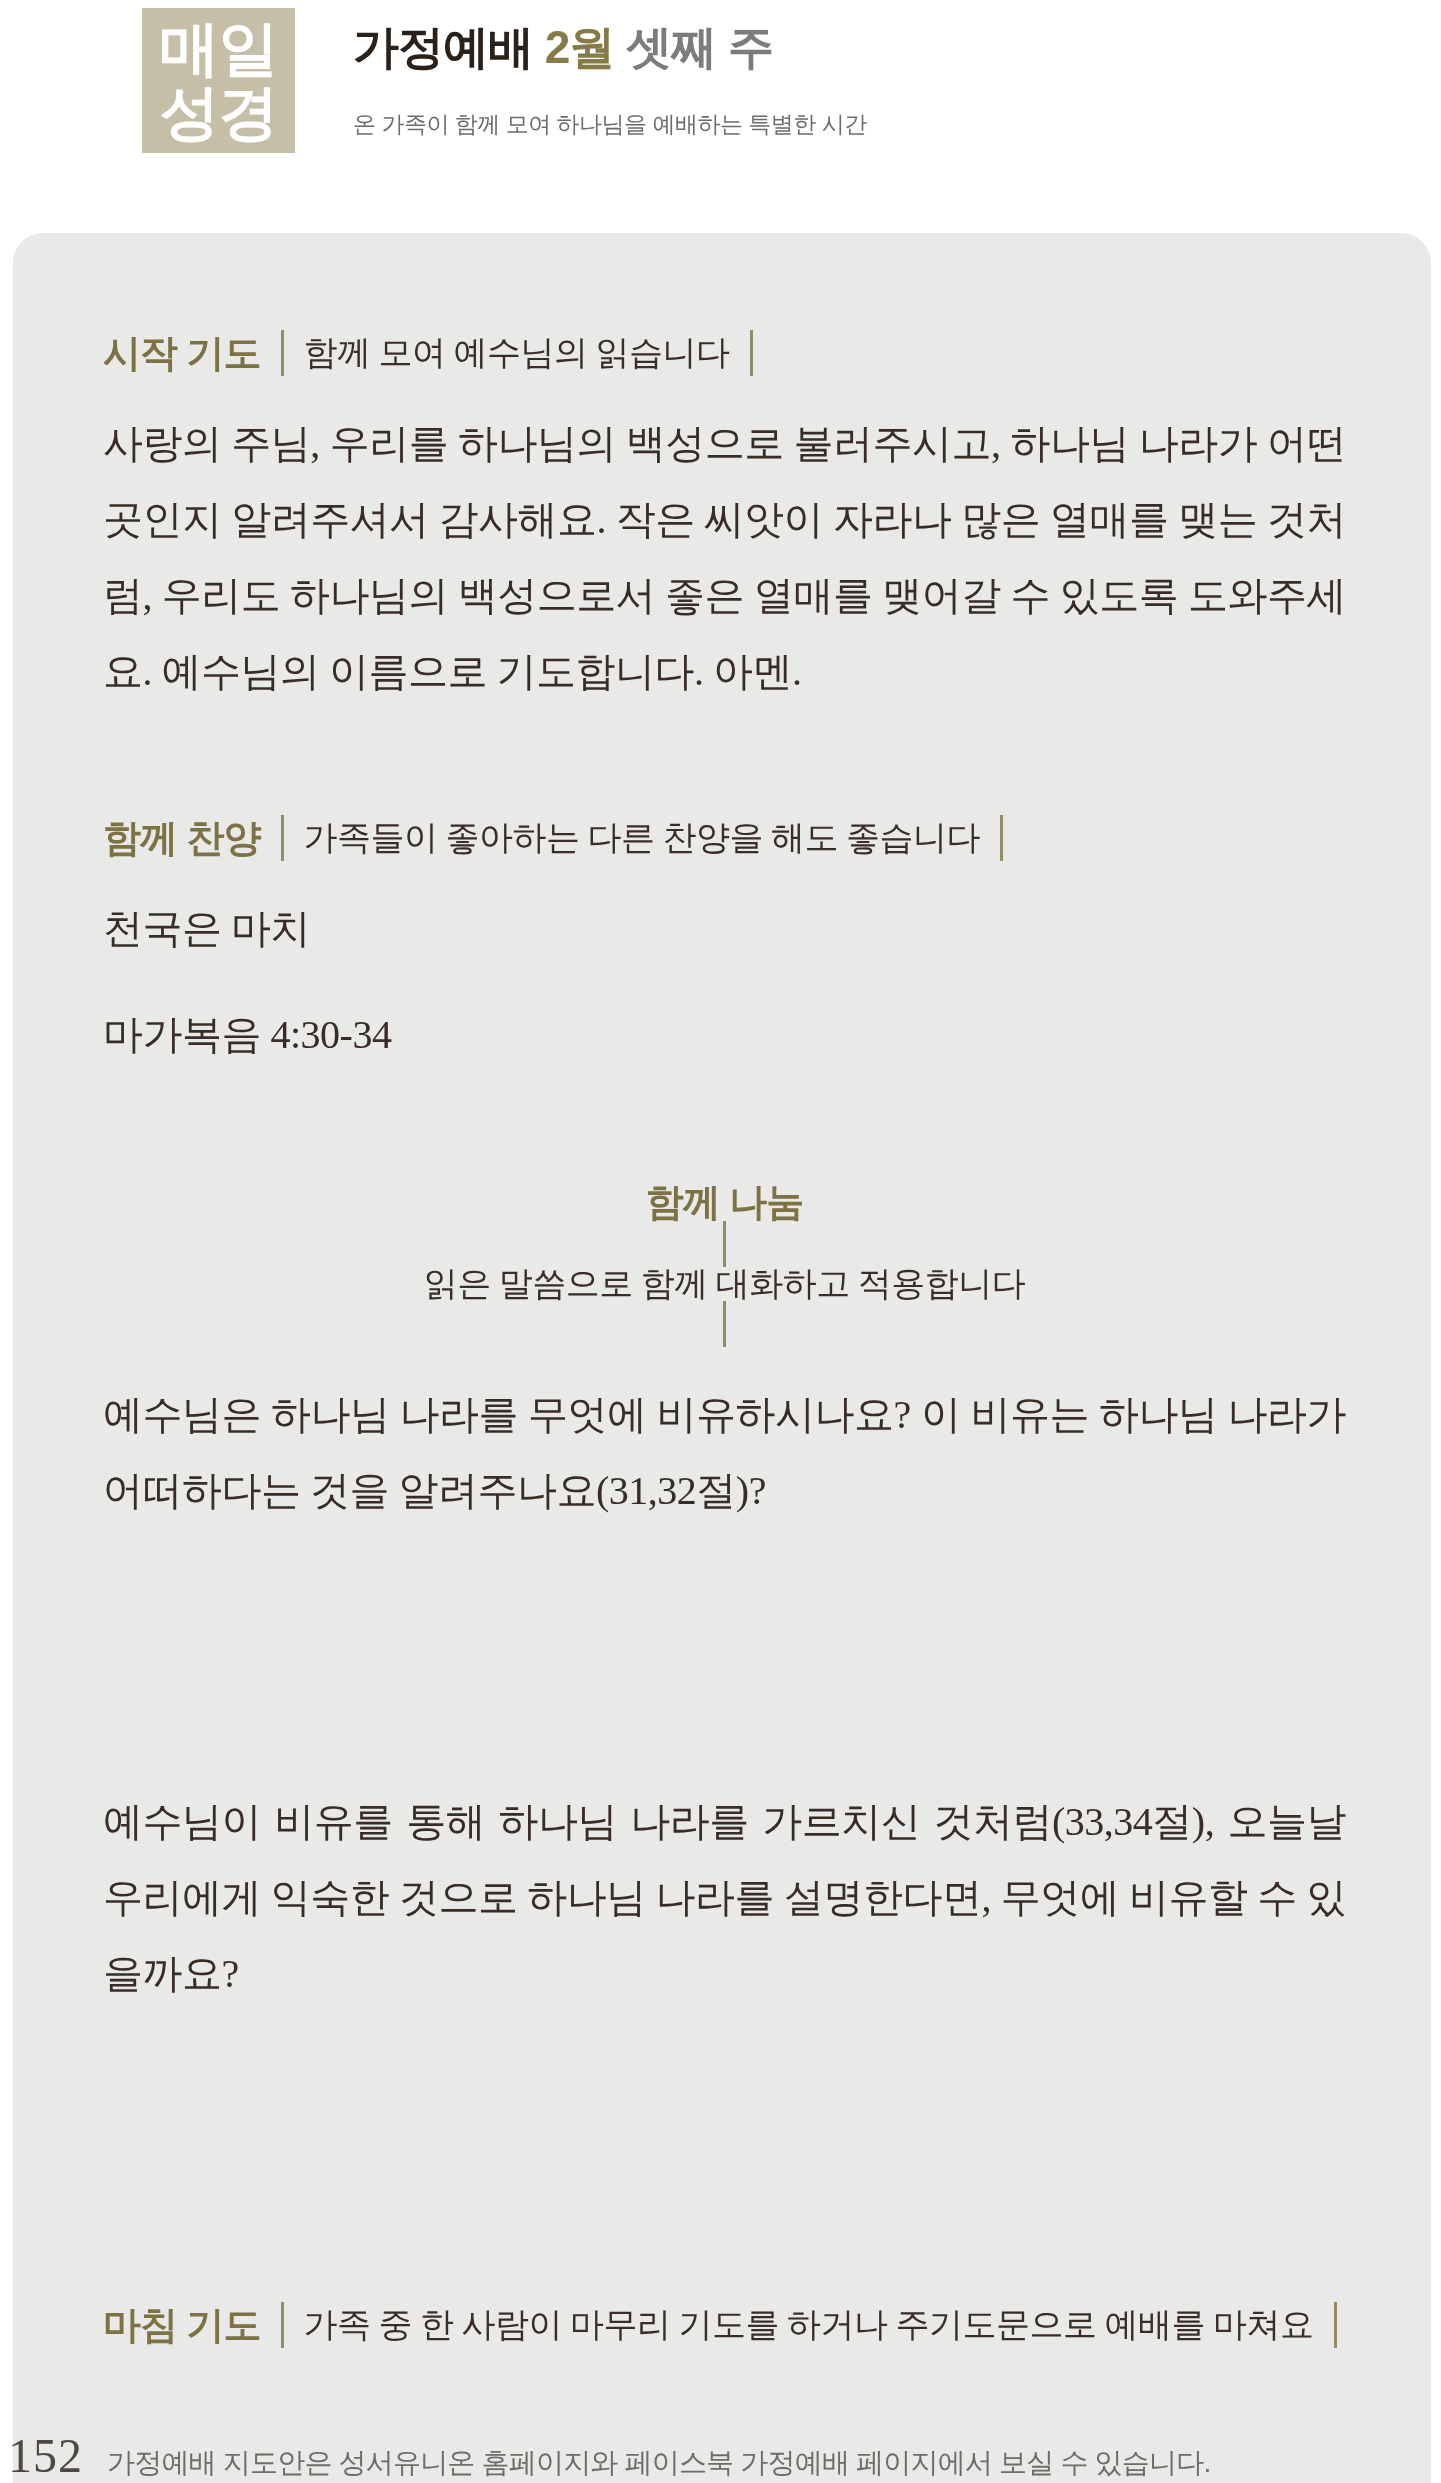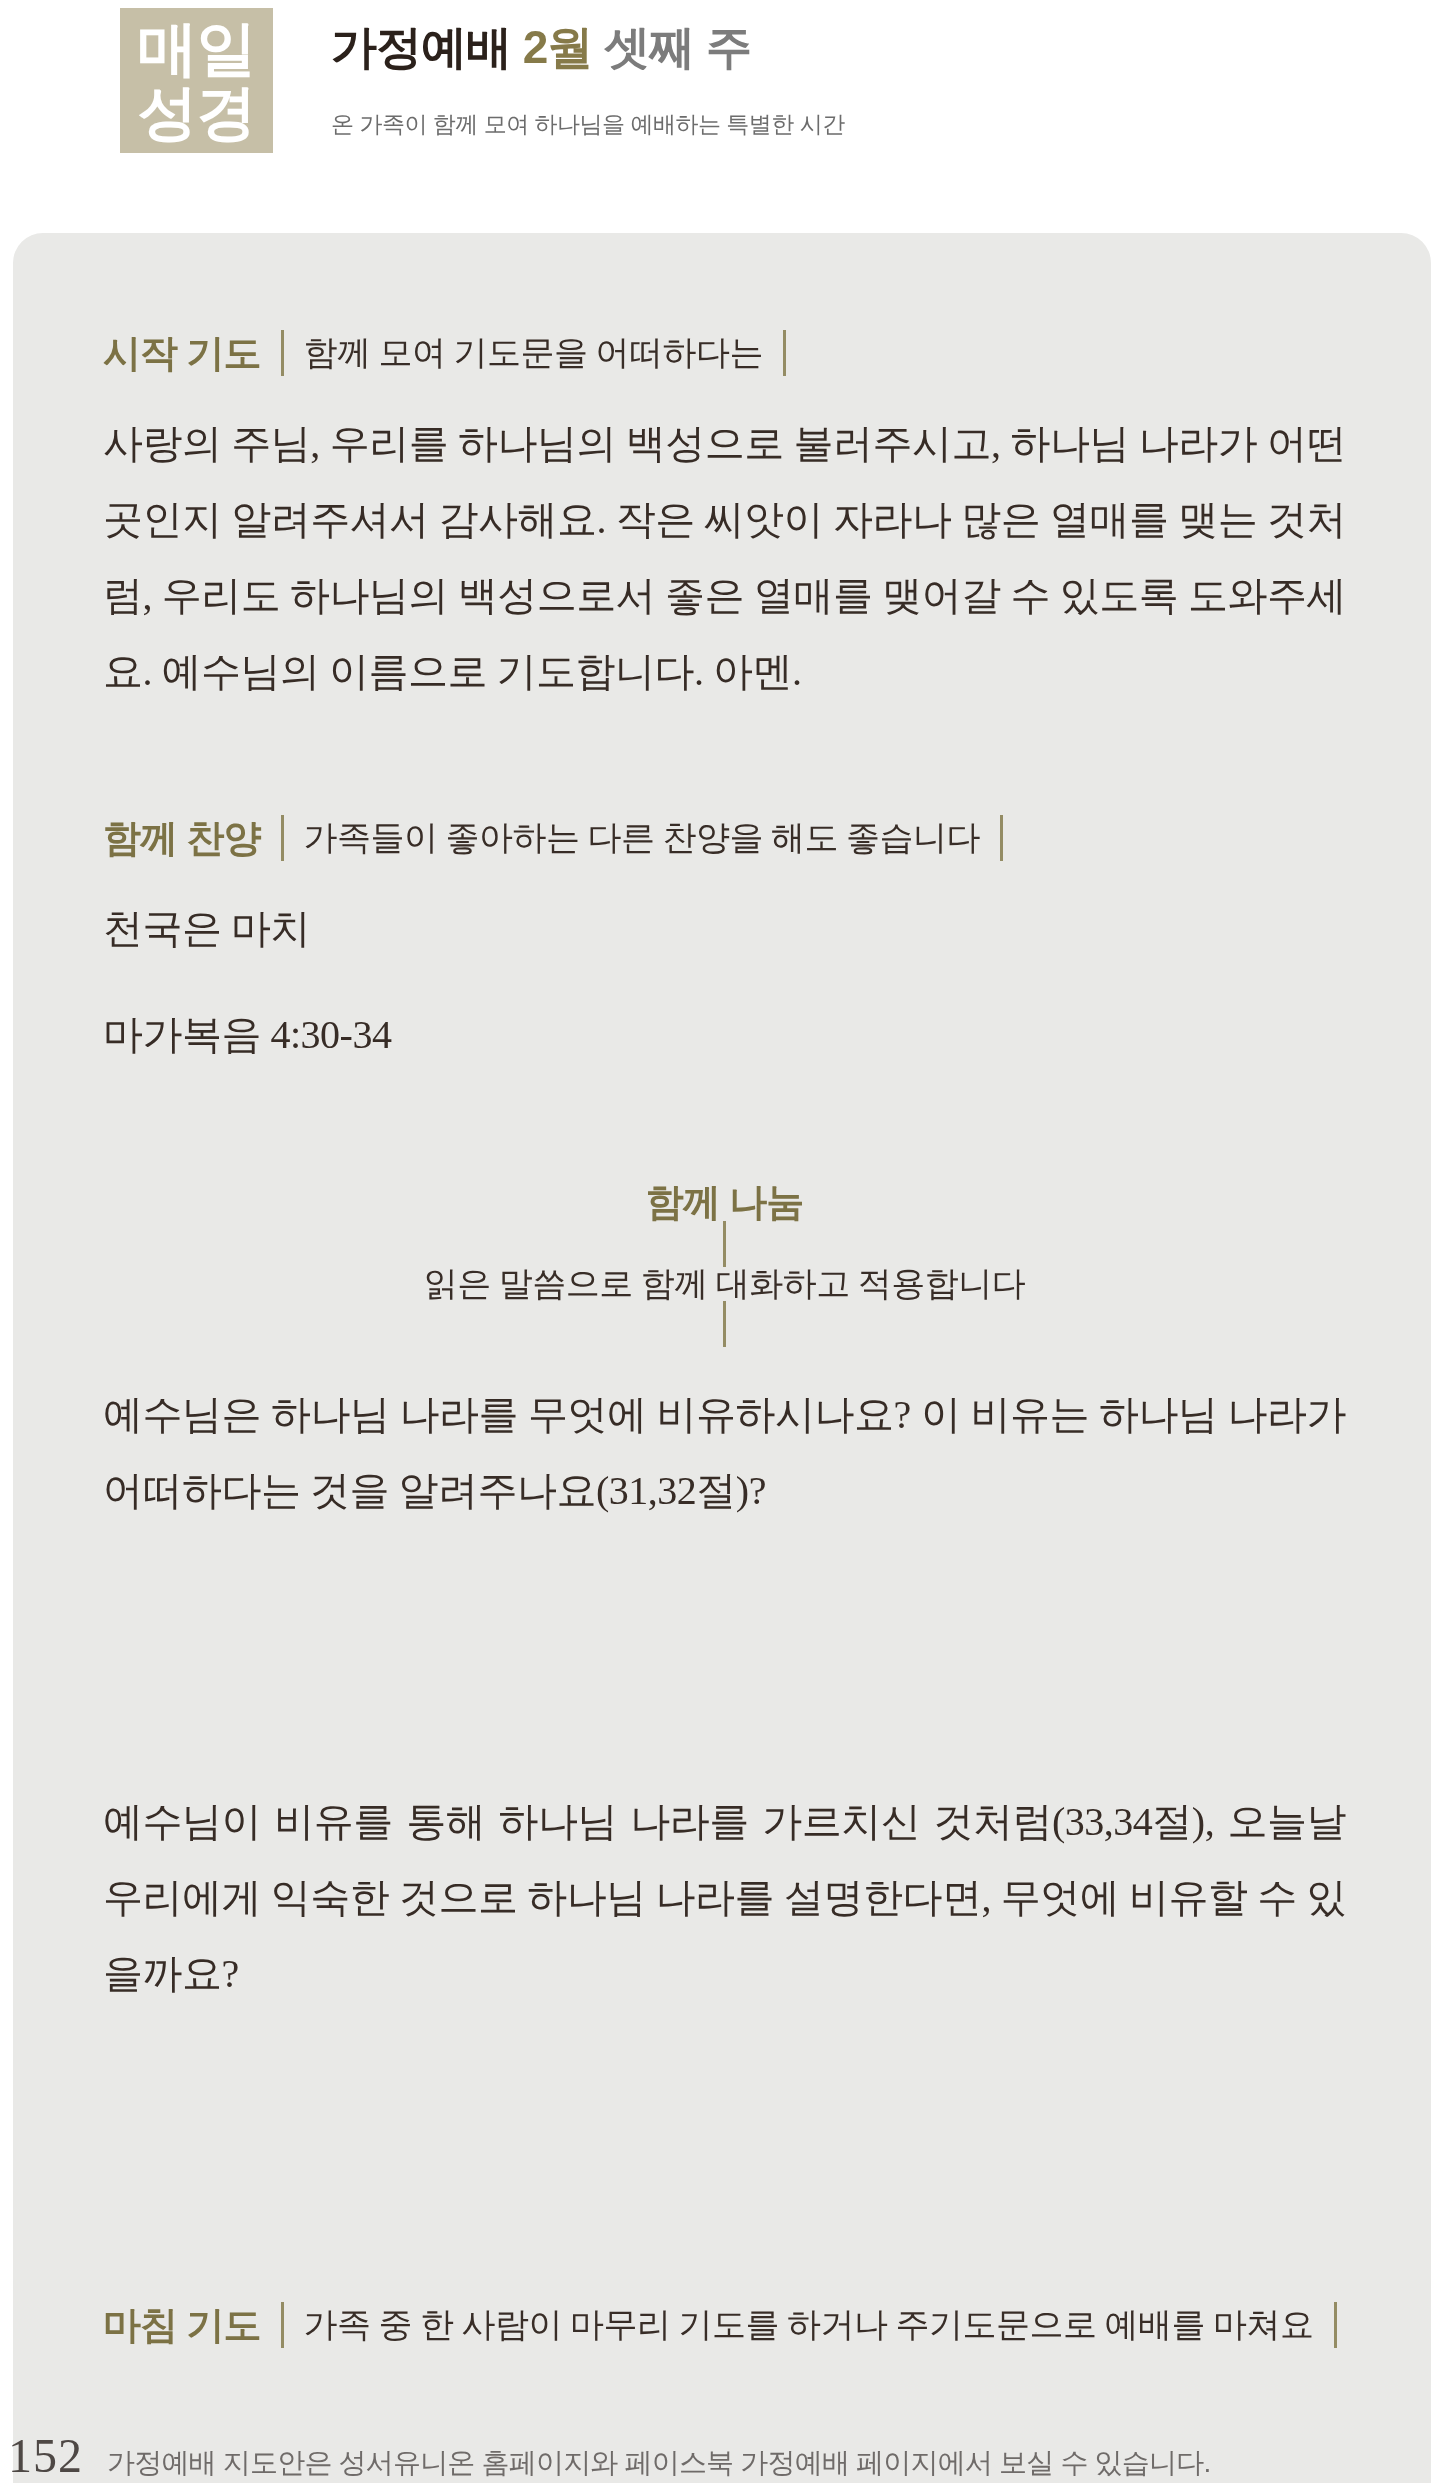--- a/index.html
+++ b/index.html
@@ -11,20 +11,21 @@
     font-family: "Liberation Sans", sans-serif;
     overflow: hidden;
   }
 
   
   .header {
     display: flex;
     align-items: flex-start;
     padding: 8px 0 0 120px;
     height: 233px;
+    margin-left: 22px;
   }
   .logo {
     width: 153px;
     height: 145px;
     background: #c6bfa7;
     color: #ffffff;
     font-weight: bold;
     font-size: 60px;
     line-height: 1.06;
     letter-spacing: -1px;
@@ -145,21 +146,21 @@
     </div>
     <div class="subtitle">온 가족이 함께 모여 하나님을 예배하는 특별한 시간</div>
   </div>
 </div>
 
 <div class="panel">
 
   <div class="section-head">
     <span class="section-title">시작 기도</span>
     <span class="vbar"></span>
-    <span class="section-note">함께 모여 기도문을 어떠하다는</span>
+    <span class="section-note">함께 모여 예수님의 읽습니다</span>
     <span class="vbar"></span>
   </div>
   <div class="body-text mt-body">사랑의 주님, 우리를 하나님의 백성으로 불러주시고, 하나님 나라가 어떤 곳인지 알려주셔서 감사해요. 작은 씨앗이 자라나 많은 열매를 맺는 것처럼, 우리도 하나님의 백성으로서 좋은 열매를 맺어갈 수 있도록 도와주세요. 예수님의 이름으로 기도합니다. 아멘.</div>
 
   <div class="section-head mt-sec2">
     <span class="section-title">함께 찬양</span>
     <span class="vbar"></span>
     <span class="section-note">가족들이 좋아하는 다른 찬양을 해도 좋습니다</span>
     <span class="vbar"></span>
   </div>

